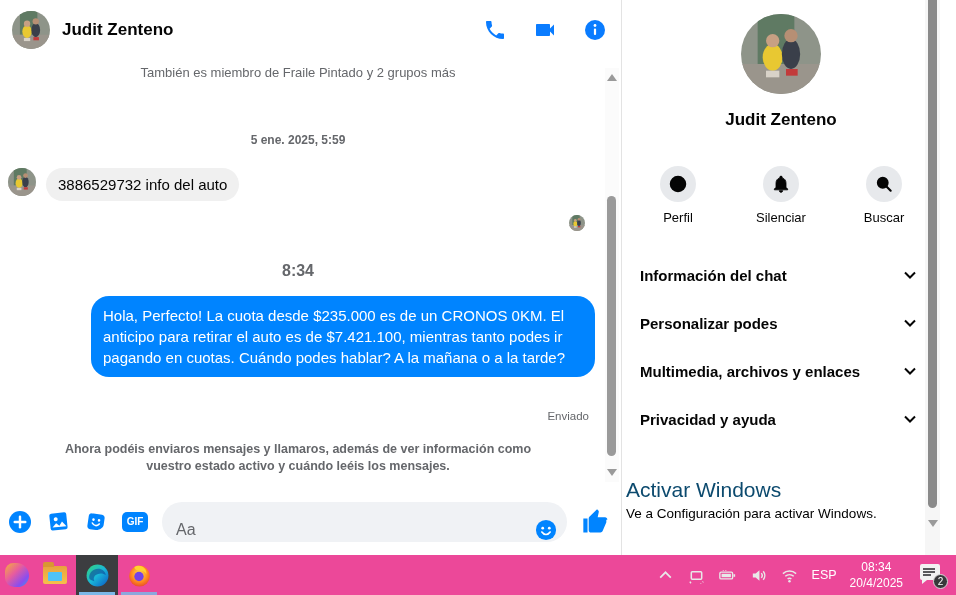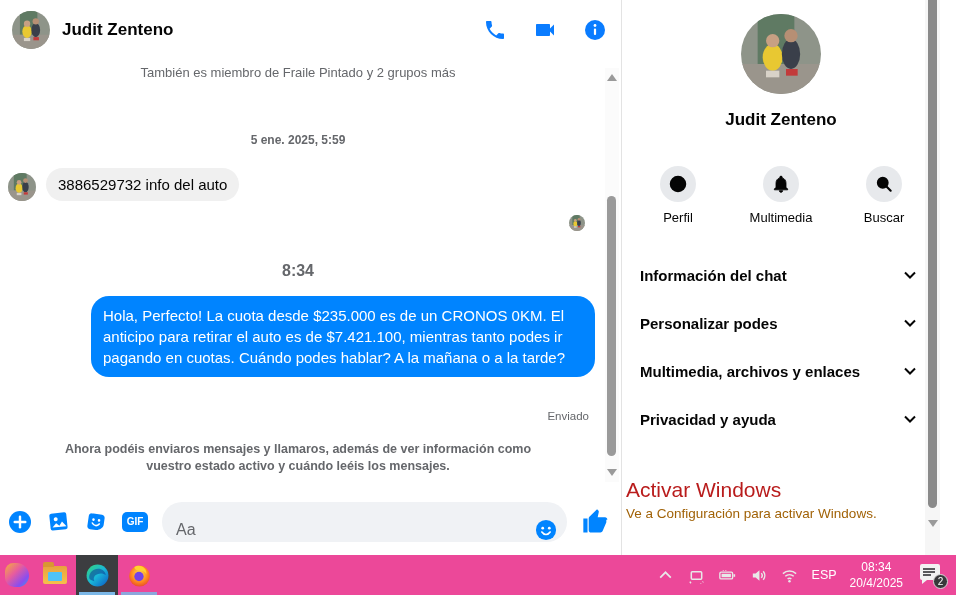--- a/index.html
+++ b/index.html
@@ -14,21 +14,21 @@
   .avatar svg { display:block; width:100%; height:100%; }
   .chat-header .avatar { width:38px; height:38px; }
   .chat-header-name { font-size:17px; font-weight:bold; color:#050505; margin-left:12px; }
   .header-actions { margin-left:auto; display:flex; align-items:center; gap:26px; }
   .header-actions .hicon { width:24px; height:24px; cursor:pointer; }
   .header-actions svg { width:24px; height:24px; fill:#0a7cff; }
 
   .messages { position:relative; flex:1; background:#fff;padding-left:28px; }
   .member-note { position:absolute; top:5px; left:0; width:596px; text-align:center; font-size:13px; color:#65676b; }
   .date-divider { position:absolute; top:73px; left:0; width:596px; text-align:center; font-size:12px; font-weight:bold; color:#65676b; }
-  .incoming-row { position:absolute; top:108px; left:8px; display:flex; align-items:flex-end; gap:10px; }
+  .incoming-row { position:absolute; top:108px; left:8px; display:flex; align-items:flex-start; gap:10px; }
   .incoming-row .avatar { width:28px; height:28px; }
   .bubble-in { background:#f0f0f0; color:#050505; font-size:15px; padding:8px 12px; border-radius:18px; max-width:430px; }
   .seen-avatar { position:absolute; top:155px; left:569px; width:16px; height:16px; }
   .time-label { position:absolute; top:202px; left:0; width:596px; text-align:center; font-size:16px; font-weight:bold; color:#65676b; }
   .bubble-out { position:absolute; top:236px; left:91px; width:504px; background:#0084ff; color:#fff;
                 font-size:15px; line-height:1.4; padding:9px 12px; border-radius:18px; }
   .sent-status { position:absolute; top:350px; right:32px; font-size:11.5px; color:#65676b; }
   .privacy-note { position:absolute; top:381px; left:58px; width:480px; text-align:center;
                   font-size:12.5px; font-weight:bold; color:#65676b; line-height:1.35; }
 
@@ -63,22 +63,22 @@
   .action-circle { width:36px; height:36px; border-radius:50%; background:#e7e9ec; display:flex; align-items:center; justify-content:center; }
   .action-circle svg { width:20px; height:20px; fill:#050505; stroke:#050505; }
   .action-label { margin-top:8px; font-size:13px; color:#050505; }
   .section-list { margin-top:26px; width:100%; }
   .section-row { height:48px; display:flex; align-items:center; padding:0 22px 0 18px; cursor:pointer; }
   .section-label { font-size:15px; font-weight:bold; color:#050505; }
   .section-chevron { margin-left:auto; width:16px; height:16px; }
   .section-chevron svg { width:16px; height:16px; stroke:#050505; fill:none; stroke-width:2; }
 
   .watermark { position:absolute; left:4px; bottom:34px; pointer-events:none; }
-  .watermark-title { font-size:21px; color:#b91c1c; }
-  .watermark-sub { font-size:13.5px; color:#a16207; margin-top:4px; }
+  .watermark-title { font-size:21px; color:#0c4a6e; }
+  .watermark-sub { font-size:13.5px; color:#000000; margin-top:4px; }
 
   
   .side-scroll { position:absolute; top:0; right:0; width:15px; height:555px; background:#f6f6f6; }
   .side-thumb { position:absolute; top:0; left:3px; width:9px; height:508px; background:#8a8a8a; border-radius:0 0 5px 5px; cursor:pointer; }
   .side-arrow { position:absolute; bottom:28px; left:3px; width:0; height:0;
                 border-left:5px solid transparent; border-right:5px solid transparent; border-top:7px solid #9a9a9a; cursor:pointer; }
 
   
   .taskbar { height:40px; width:956px; background:#ec4899; display:flex; align-items:stretch; position:relative; }
   .tb-left { display:flex; align-items:stretch; }
@@ -254,21 +254,21 @@
             </svg>
         </div>
         <div class="action-label">Perfil</div>
       </div>
       <div class="action-btn">
         <div class="action-circle">
           <svg viewBox="0 0 24 24" stroke="none">
               <path d="M12 22c1.1 0 2-.9 2-2h-4c0 1.1.9 2 2 2zm6-6v-5c0-3.07-1.63-5.64-4.5-6.32V4c0-.83-.67-1.5-1.5-1.5s-1.5.67-1.5 1.5v.68C7.64 5.36 6 7.92 6 11v5l-2 2v1h16v-1l-2-2z"></path>
             </svg>
         </div>
-        <div class="action-label">Multimedia</div>
+        <div class="action-label">Silenciar</div>
       </div>
       <div class="action-btn">
         <div class="action-circle">
           <svg viewBox="0 0 24 24" fill="none">
               <circle cx="10.5" cy="10.5" r="6" stroke-width="2.2"></circle>
               <line x1="15" y1="15" x2="20" y2="20" stroke-width="2.6" stroke-linecap="round"></line>
             </svg>
         </div>
         <div class="action-label">Buscar</div>
       </div>

